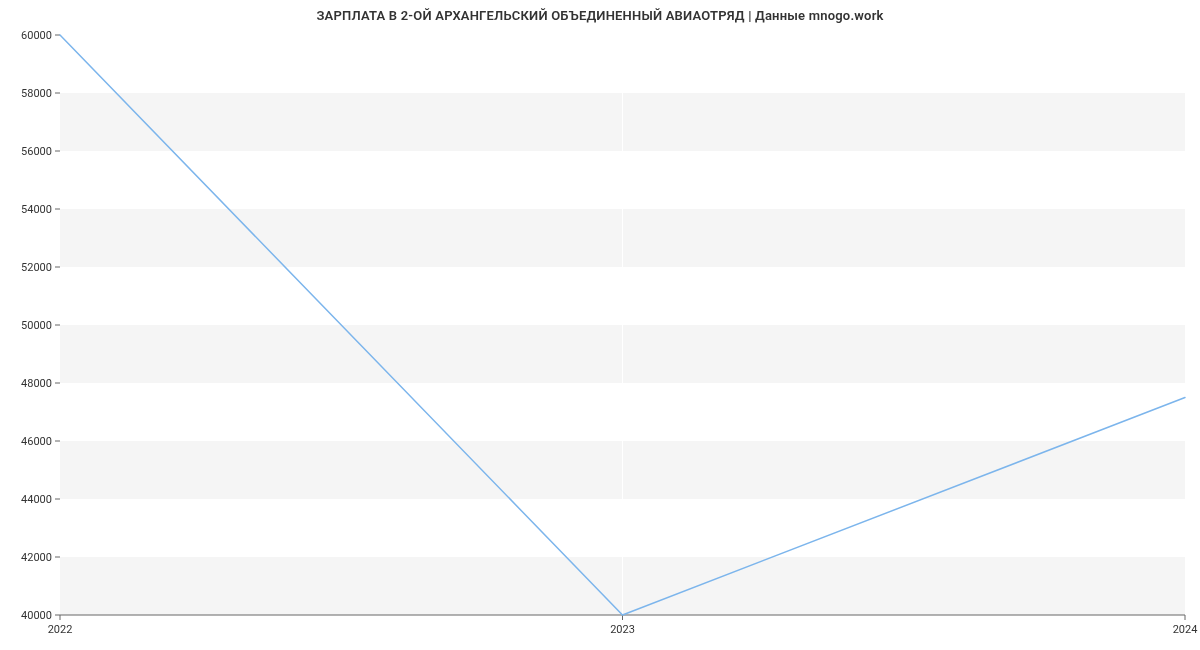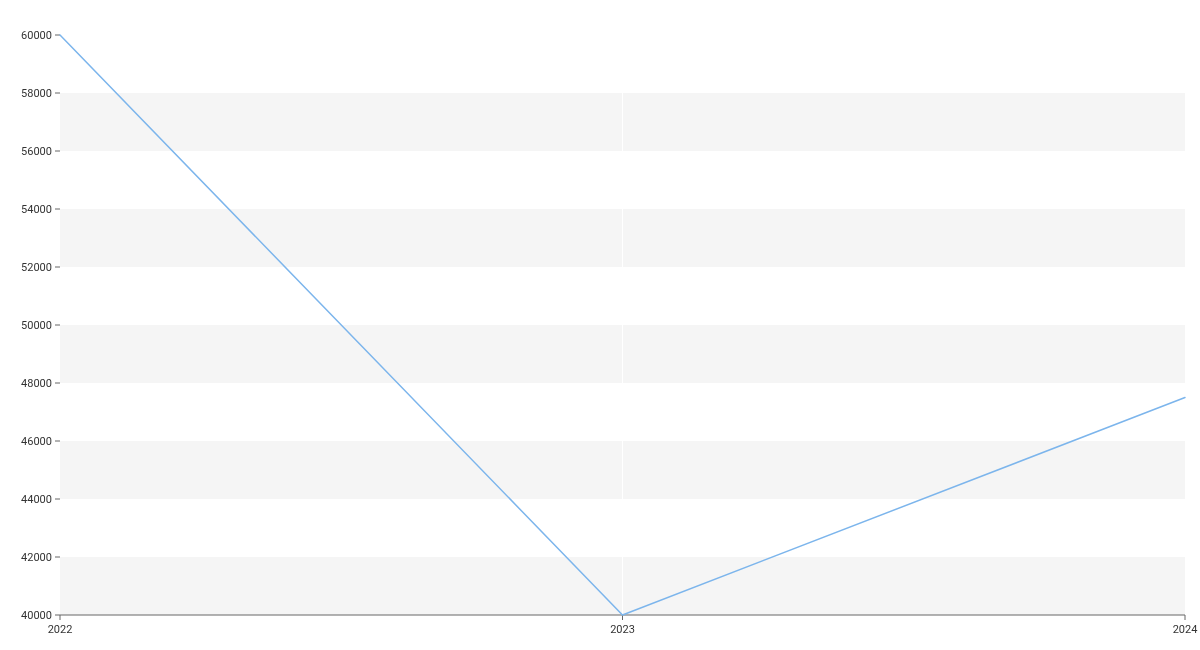--- a/index.html
+++ b/index.html
@@ -42,20 +42,21 @@
   .grid-band { fill: #f5f5f5; }
   .axis-line { stroke: #666; stroke-width: 1; }
   .tick-line { stroke: #666; stroke-width: 1; }
   .grid-midline { stroke: #ffffff; stroke-width: 1; }
   .series-line { stroke: #7cb5ec; stroke-width: 1.5; fill: none; stroke-linejoin: round; stroke-linecap: round; }
 </style>
 </head>
 <body>
 
 <div class="container">
+  <div class="title">ЗАРПЛАТА В  2-ОЙ АРХАНГЕЛЬСКИЙ ОБЪЕДИНЕННЫЙ АВИАОТРЯД | Данные mnogo.work</div>
   <svg id="chart-svg" width="1200" height="650">
       <rect x="60" y="557" width="1125" height="58" class="grid-band"></rect>
       <rect x="60" y="441" width="1125" height="58" class="grid-band"></rect>
       <rect x="60" y="325" width="1125" height="58" class="grid-band"></rect>
       <rect x="60" y="209" width="1125" height="58" class="grid-band"></rect>
       <rect x="60" y="93" width="1125" height="58" class="grid-band"></rect>
       <line x1="622.5" y1="35" x2="622.5" y2="615" class="grid-midline"></line>
       <line x1="60" y1="615" x2="1185" y2="615" class="axis-line"></line>
       <line x1="55" y1="615" x2="60" y2="615" class="tick-line"></line>
       <g class="ytick">

